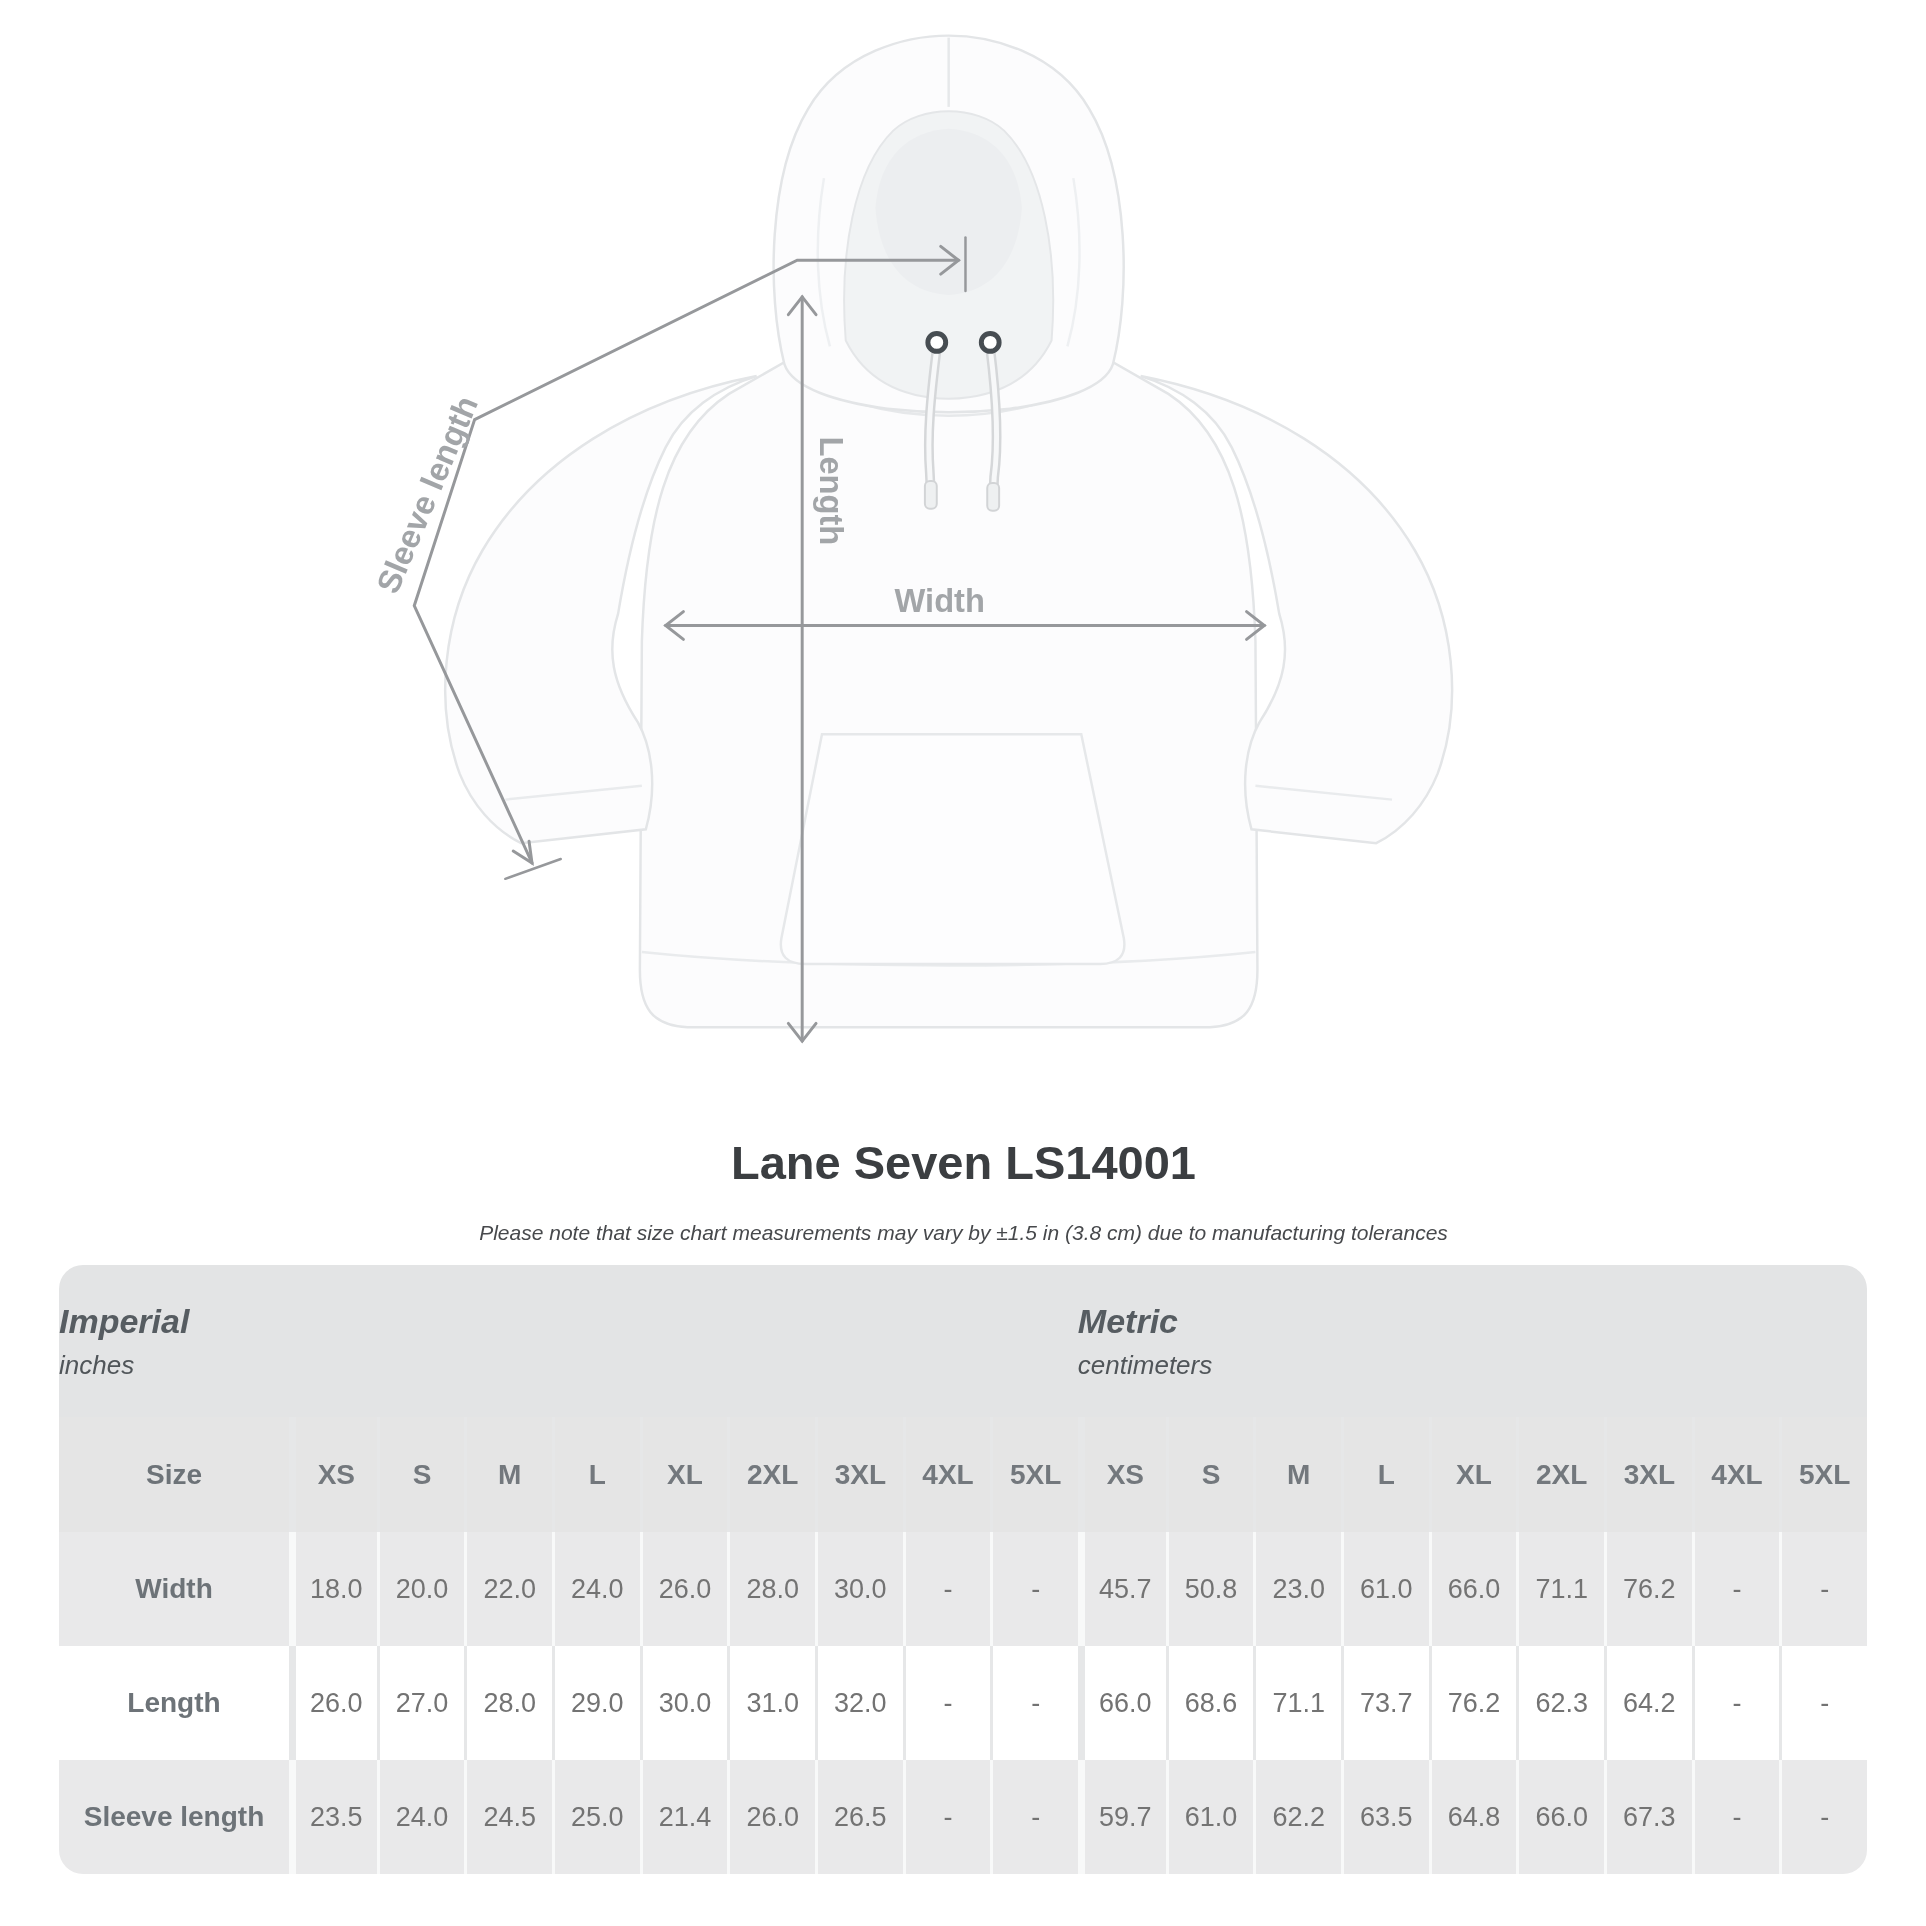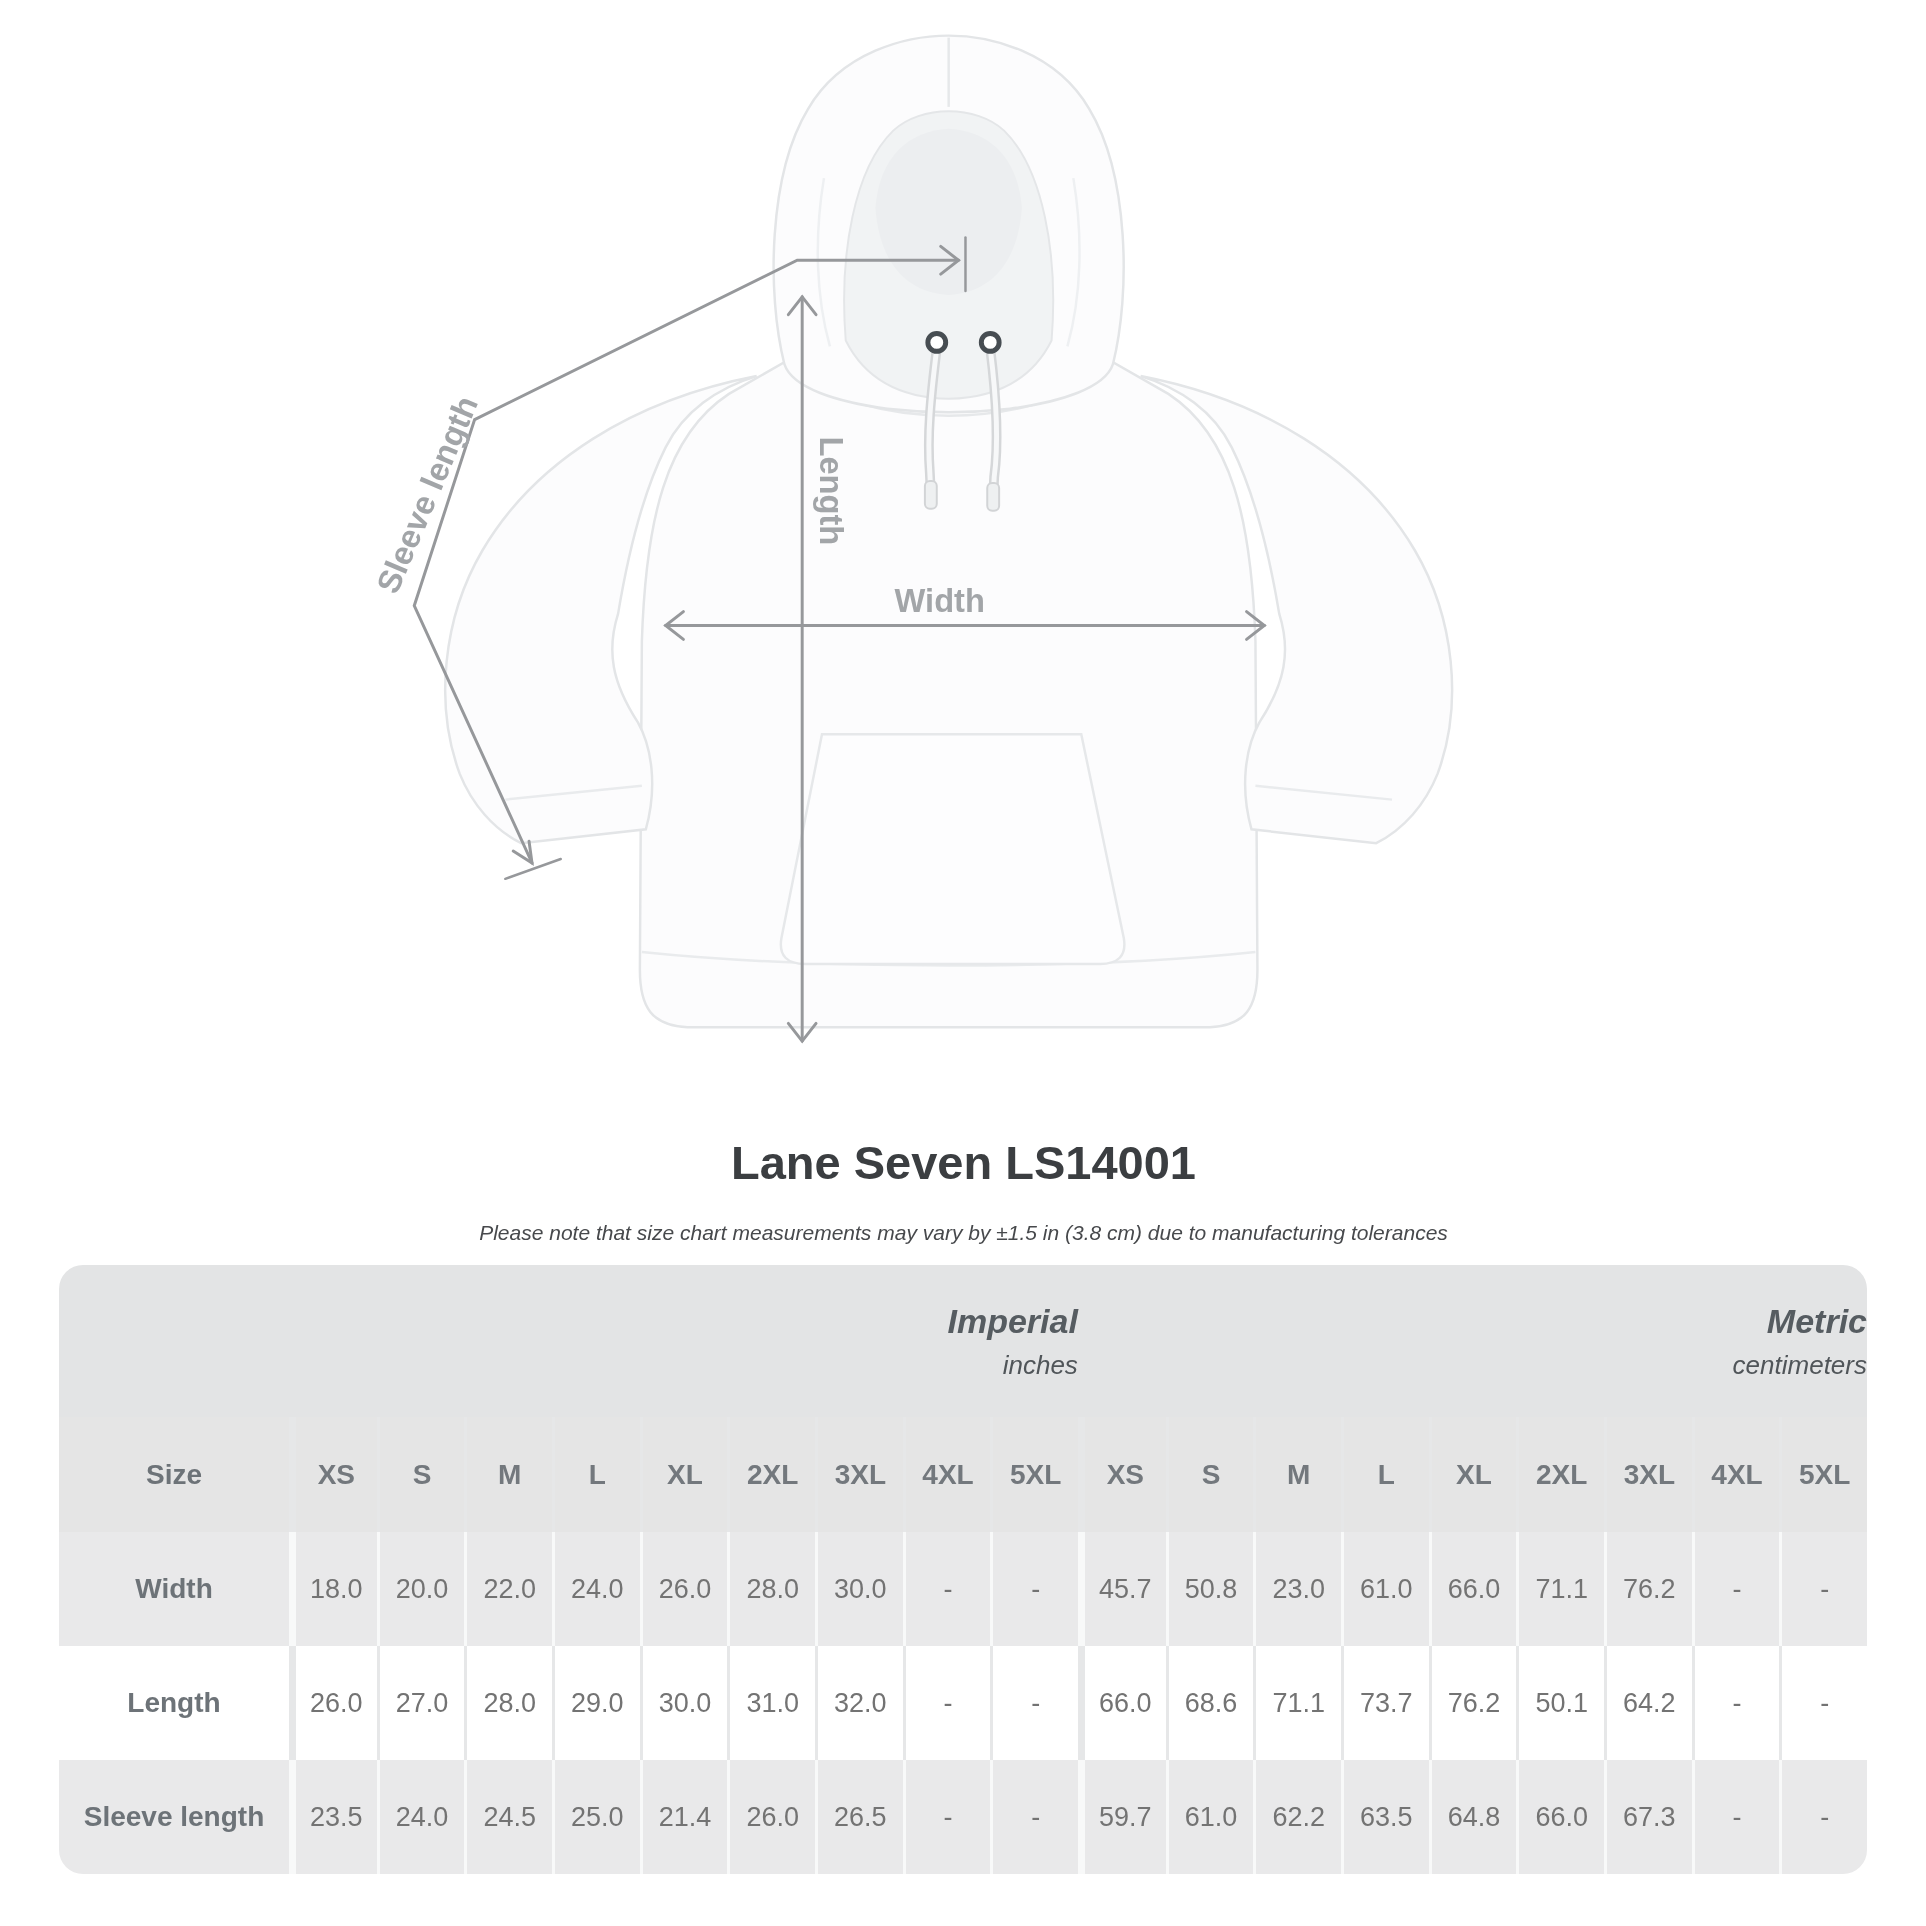--- a/index.html
+++ b/index.html
@@ -13,21 +13,21 @@
   
   .title{position:absolute;top:1135px;left:0;width:100%;text-align:center;
          font-size:47px;font-weight:bold;color:#3b3e41;letter-spacing:0;}
   .subtitle{position:absolute;top:1221px;left:0;width:100%;text-align:center;
          font-size:21px;font-style:italic;color:#47494c;}
 
   
   .size-chart{position:absolute;top:1265px;left:59px;width:1808px;}
   .unit-header{display:grid;grid-template-columns:1029fr 797fr;height:152px;
                background:#e3e4e5;border-radius:24px 24px 0 0;}
-  .unit-group{display:flex;flex-direction:column;align-items:flex-end;justify-content:center;gap:9px;}
+  .unit-group{display:flex;flex-direction:column;align-items:flex-start;justify-content:center;gap:9px;}
   .unit-title{font-size:34px;font-weight:bold;font-style:italic;color:#565c61;}
   .unit-sub{font-size:26px;font-style:italic;color:#505559;}
 
   .row{display:grid;grid-template-columns:230px repeat(18,1fr);}
   .row.header{height:115px;background:#e5e5e5;--sep:#e6e7e8;}
   .row.plain{height:114px;background:#ffffff;--sep:#e6e7e8;}
   .row.striped{height:114px;background:#e9e9ea;--sep:#f8f9f9;}
   .row.last{border-radius:0 0 24px 24px;}
   .c{display:flex;align-items:center;justify-content:center;
      border-left:3px solid var(--sep);min-width:0;}
@@ -192,21 +192,21 @@
           <div class="c val">30.0</div>
           <div class="c val">31.0</div>
           <div class="c val">32.0</div>
           <div class="c val">-</div>
           <div class="c val">-</div>
           <div class="c val gstart">66.0</div>
           <div class="c val">68.6</div>
           <div class="c val">71.1</div>
           <div class="c val">73.7</div>
           <div class="c val">76.2</div>
-          <div class="c val">50.1</div>
+          <div class="c val">62.3</div>
           <div class="c val">64.2</div>
           <div class="c val">-</div>
           <div class="c val">-</div>
         </div>
         <div class="row striped last">
           <div class="c label">Sleeve length</div>
           <div class="c val gstart">23.5</div>
           <div class="c val">24.0</div>
           <div class="c val">24.5</div>
           <div class="c val">25.0</div>

